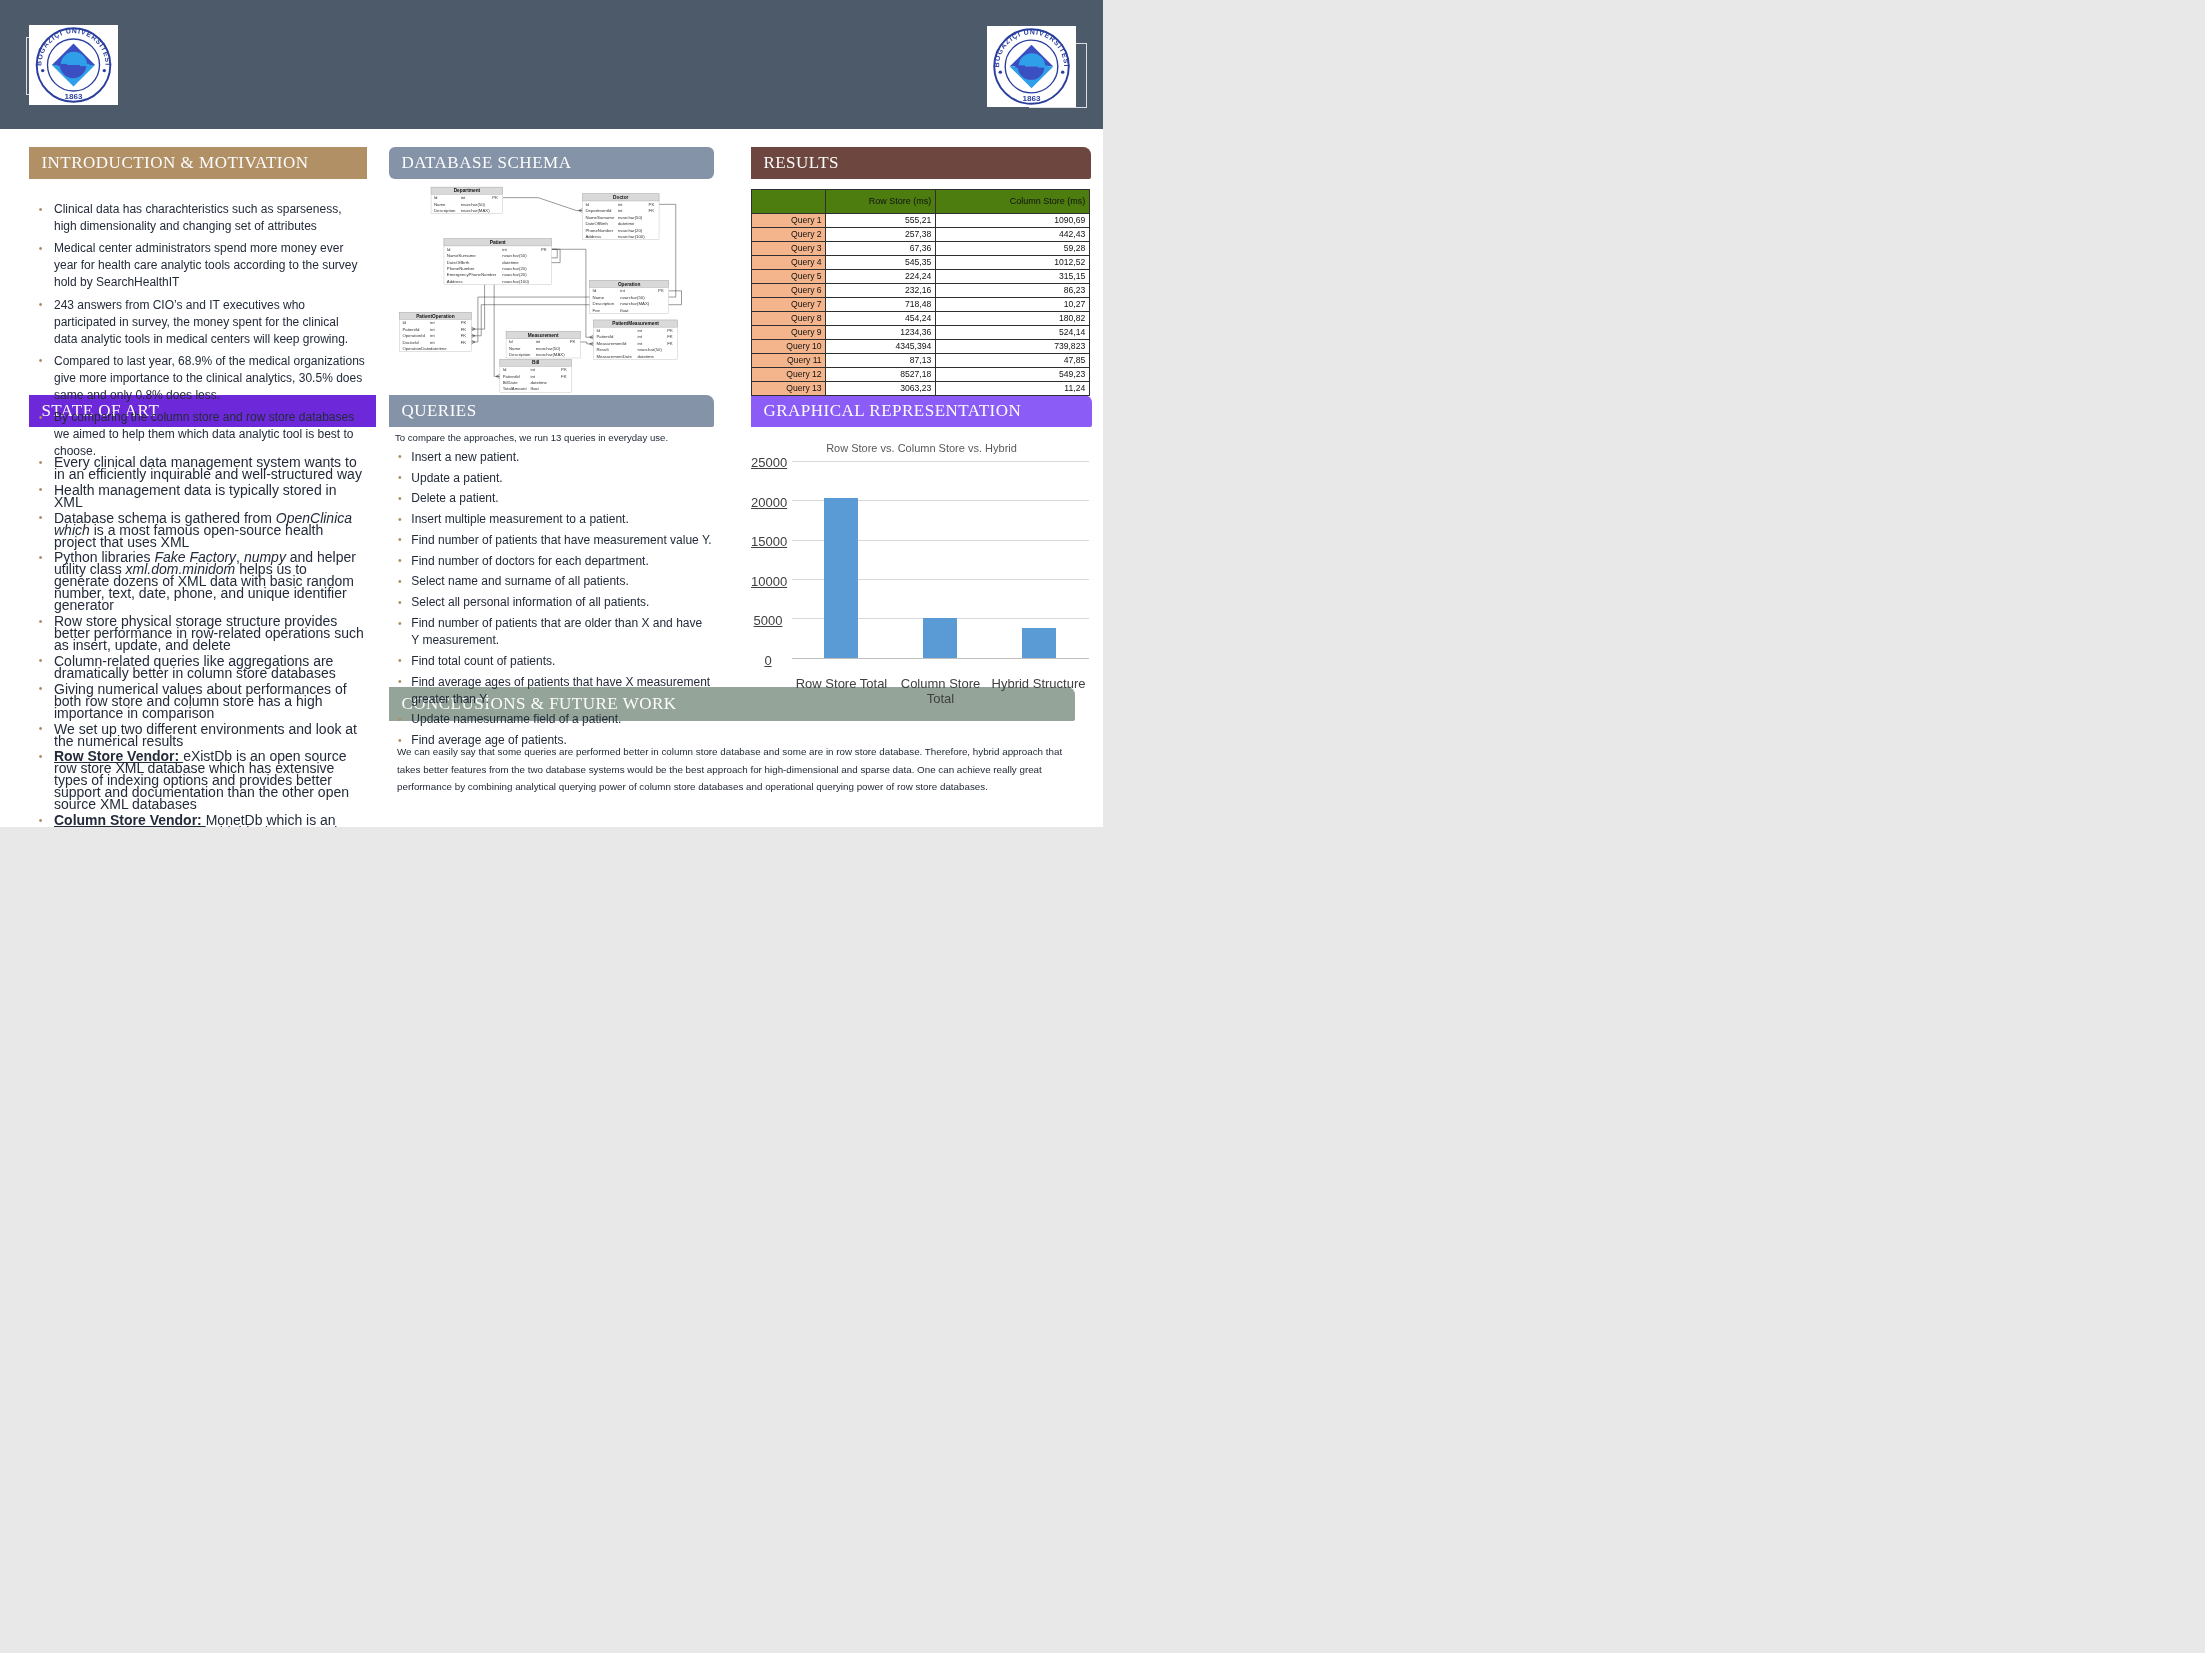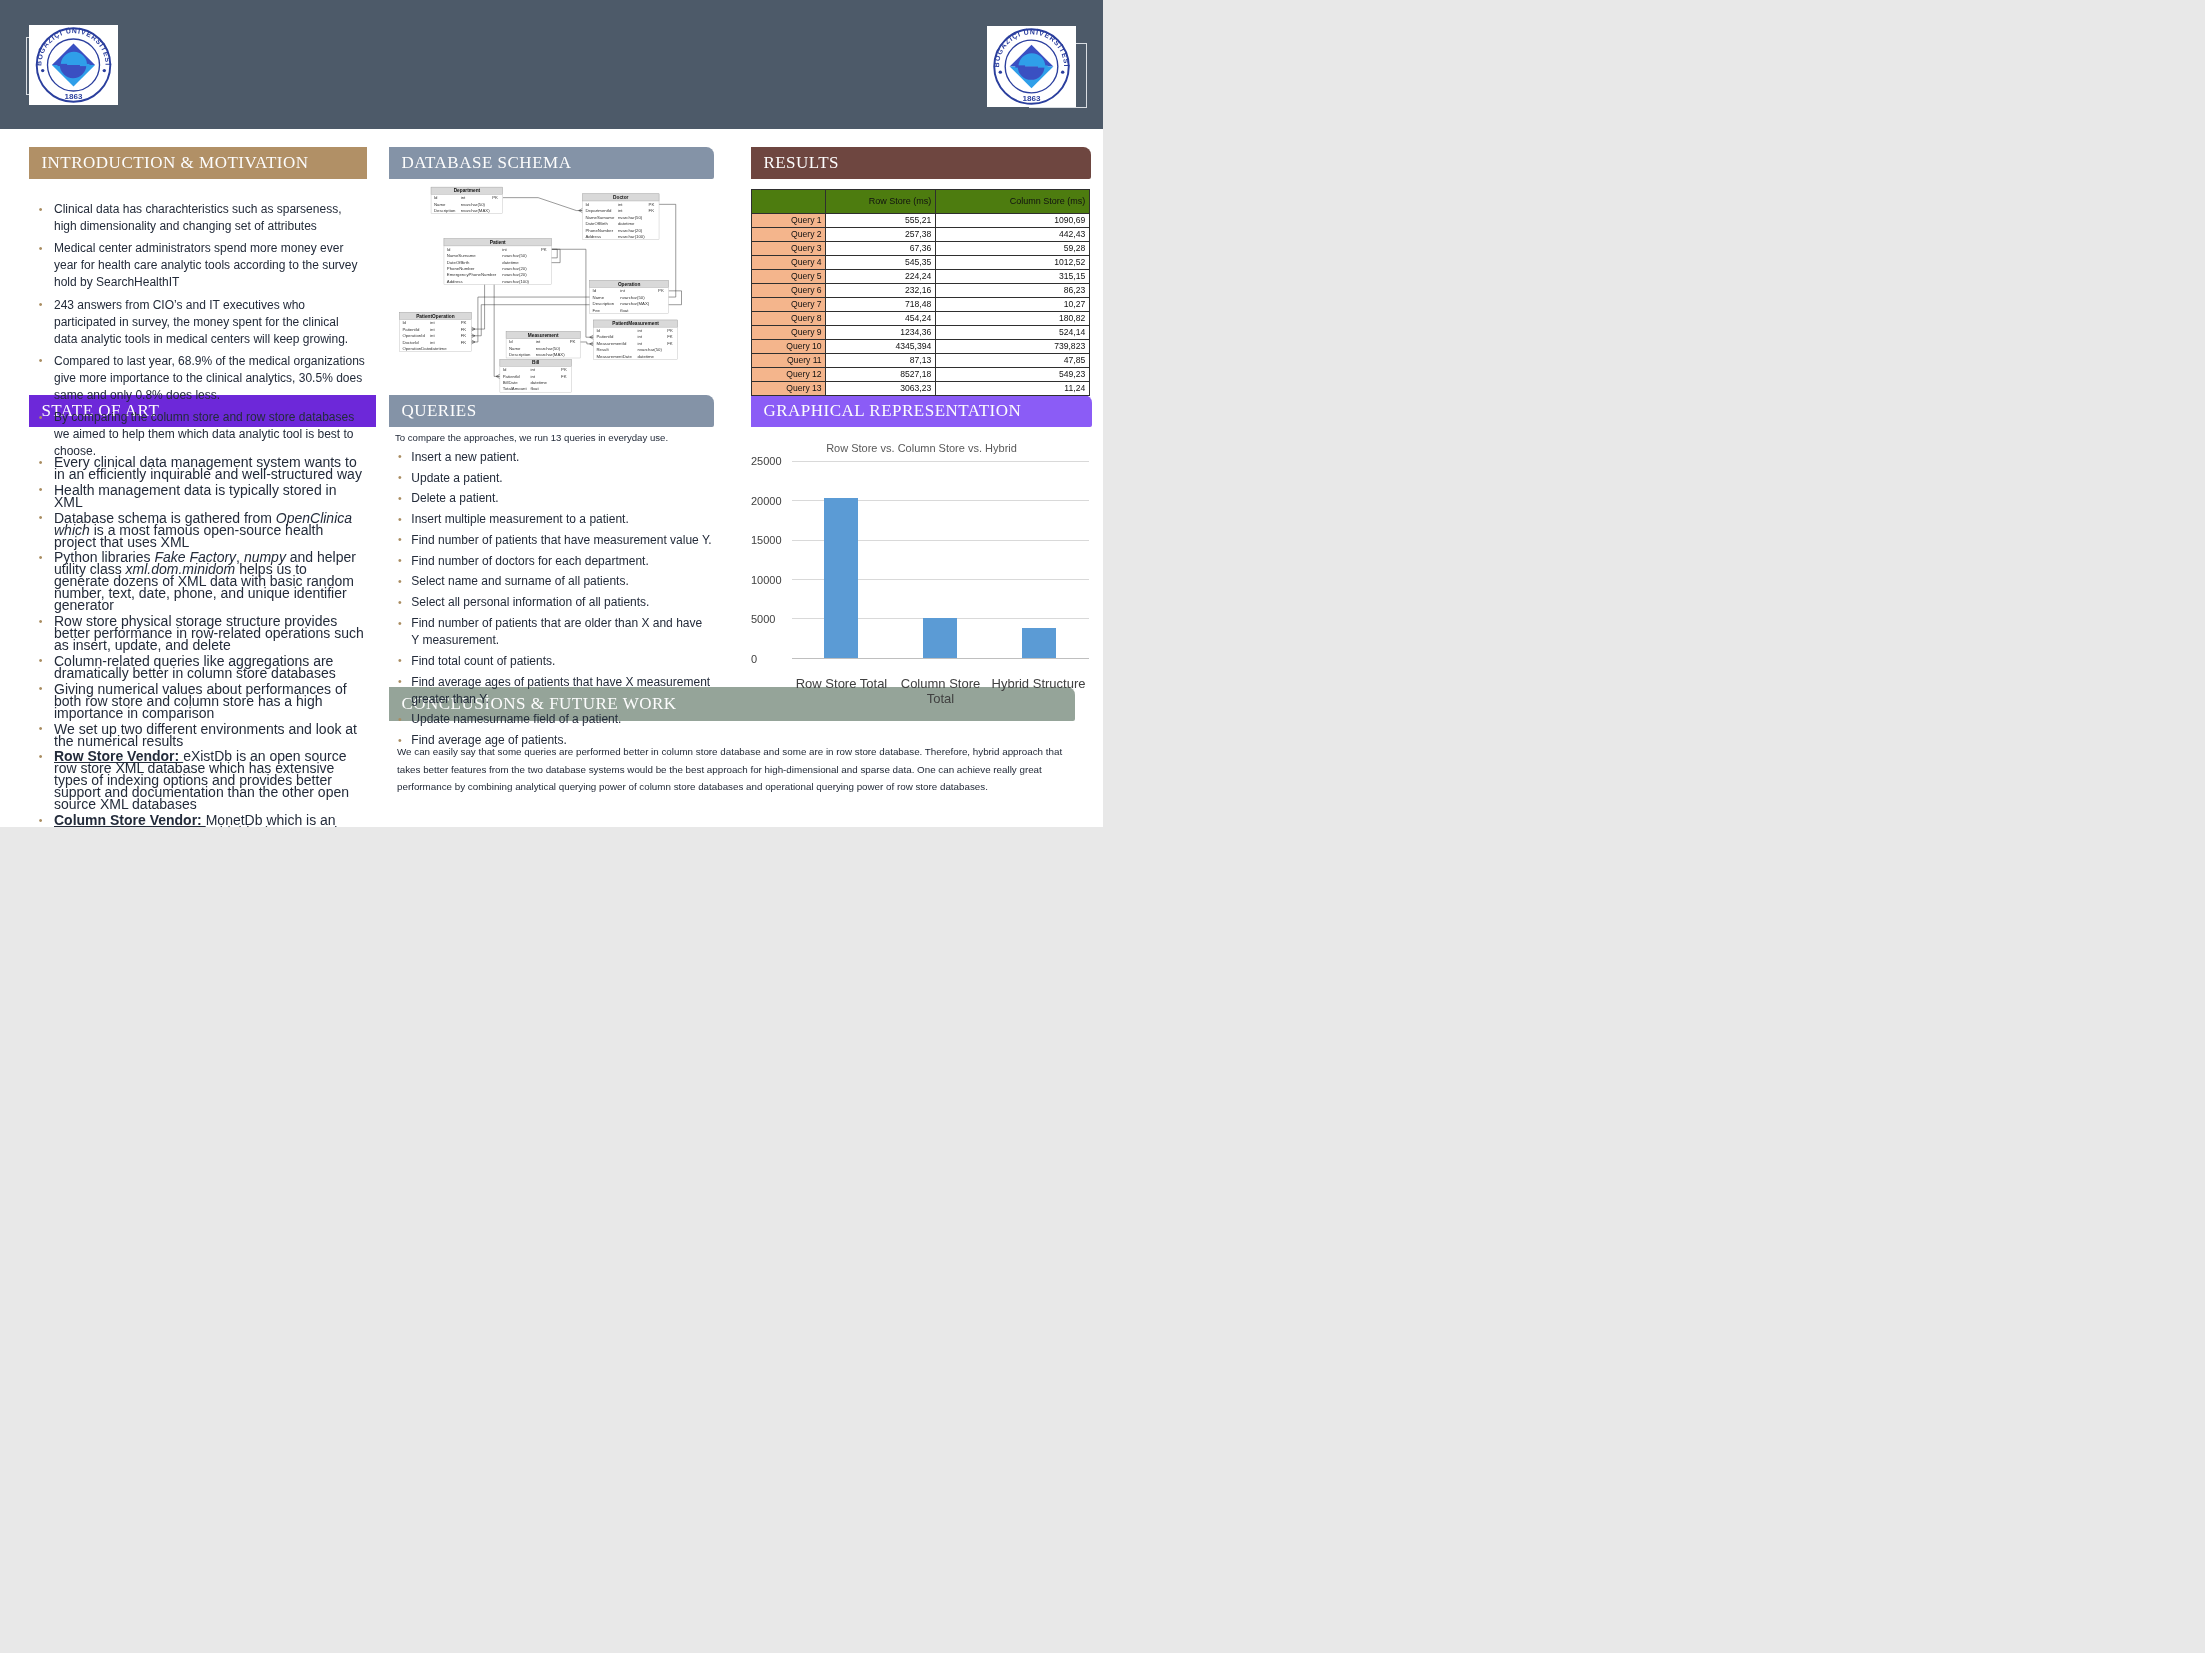--- a/index.html
+++ b/index.html
@@ -15,21 +15,21 @@
   .logo-frame{position:absolute;border:1px solid #d9dde2;background:transparent;}
   .frame-left{left:26px;top:37px;width:3.8px;height:56px;}
   .frame-right{left:1029px;top:43px;width:56px;height:63px;}
   .seal-svg{width:100%;height:100%;}
   
   .band{position:absolute;height:32px;display:flex;align-items:center;padding-left:12.4px;box-sizing:border-box;
         color:#fdfdfd;font-family:"Liberation Serif",serif;font-size:17px;letter-spacing:0.5px;white-space:nowrap;}
   .rounded{border-top-right-radius:7.7px;border-bottom-right-radius:1.9px;}
   #band-intro{left:29px;top:147px;width:338px;background:#b19066;}
   #band-soa{left:29px;top:395px;width:347px;background:#6d28d9;}
-  #band-schema{left:389px;top:147px;width:325px;background:#8493a7;}
+  #band-schema{left:389px;top:147px;width:325px;background:#8493a7;border-radius:6px;}
   #band-queries{left:389px;top:395px;width:325px;background:#8493a7;}
   #band-results{left:751px;top:147px;width:340px;background:#6e4640;}
   #band-graph{left:751px;top:395px;width:341px;background:#8b5cf6;}
   #band-conclusions{left:389px;top:687px;width:686px;height:34px;background:#95a499;}
   
   .blist{position:absolute;}
   #intro-list{left:34px;top:201px;width:331px;}
   #soa-list{left:34px;top:456px;width:332px;}
   #queries-block{left:395px;top:432px;width:317px;}
   .li{position:relative;padding-left:20px;font-size:12px;line-height:17px;margin-bottom:5.3px;color:#232b3a;}
@@ -48,21 +48,21 @@
   .res-table td{height:13px;text-align:right;}
   .res-table td.qlabel{background:#f4b58c;}
   .col-q{width:74px;}.col-r{width:109px;}.col-c{width:153px;}
   
   #schema-svg{position:absolute;left:389px;top:182px;}
   
   #chart{position:absolute;left:751px;top:431px;width:341px;height:245px;}
   .chart-title{position:absolute;left:0;top:10.5px;width:100%;text-align:center;font-size:11px;color:#595959;}
   .gridline{position:absolute;height:0.5px;background:#d9d9d9;}
   .gridline.zero{background:#bfbfbf;}
-  .ytick{position:absolute;width:34px;text-align:left;font-size:11px;color:#404040;}
+  .ytick{position:absolute;width:34px;text-align:center;font-size:13px;color:#404040;text-decoration:underline;}
   .bar{position:absolute;background:#5b9bd5;}
   .xcat{position:absolute;text-align:center;font-size:13px;color:#404040;margin-top:12px;}
   
   #conclusions-text{position:absolute;left:397px;top:743px;width:676px;font-size:9.8px;
                     line-height:17.7px;color:#222a38;}
 </style>
 </head>
 <body>
 
 <svg width="0" height="0" style="position:absolute" aria-hidden="true">

